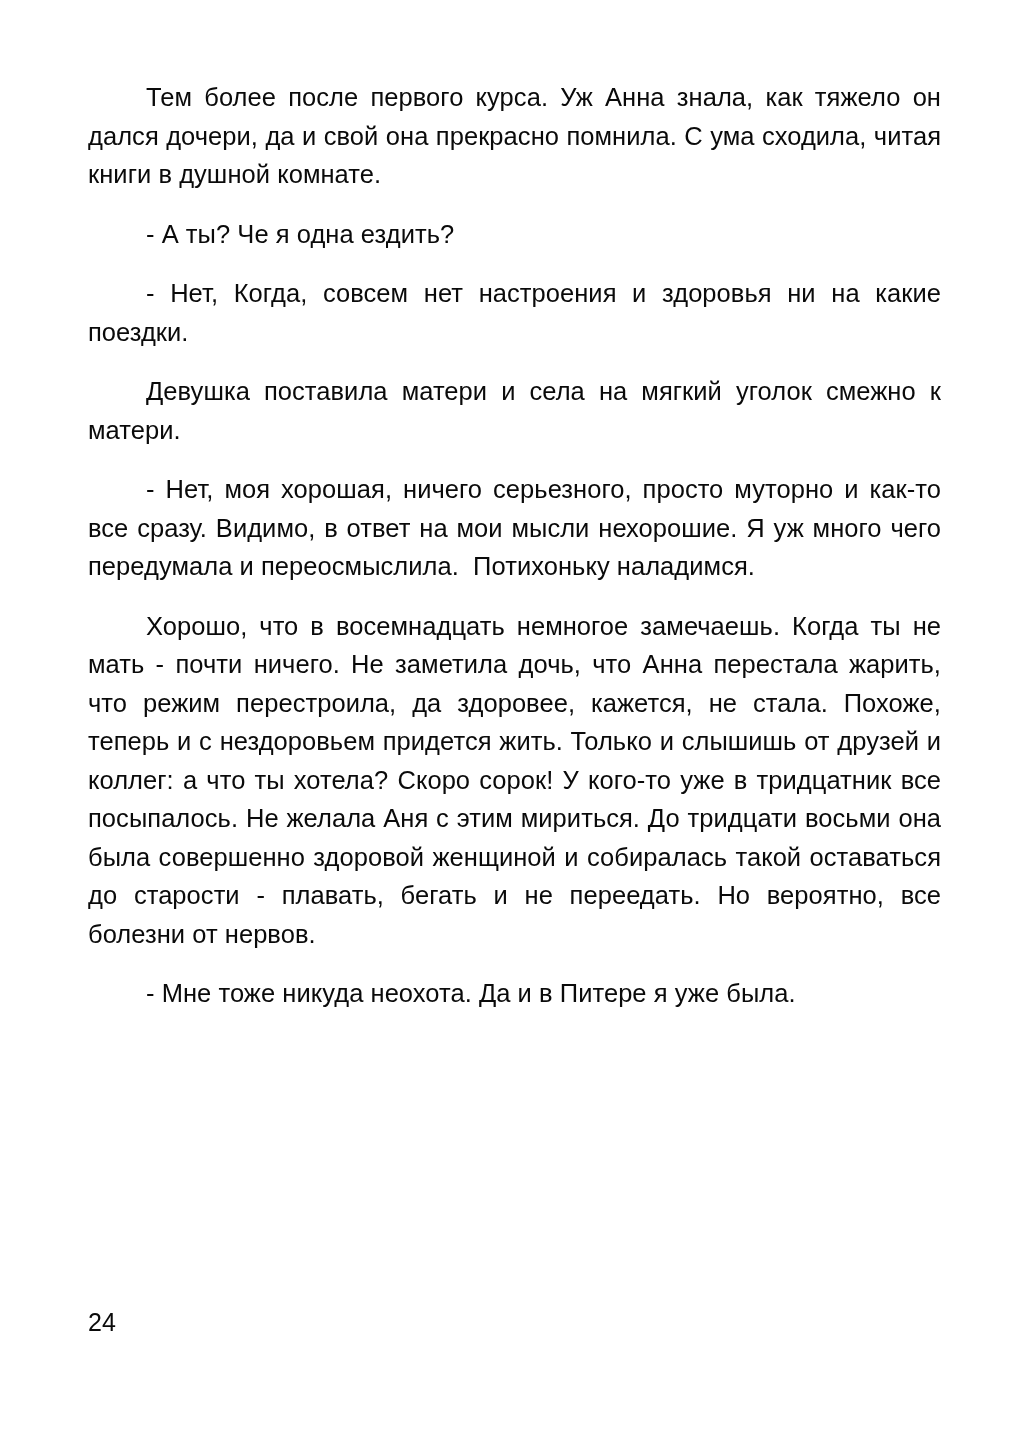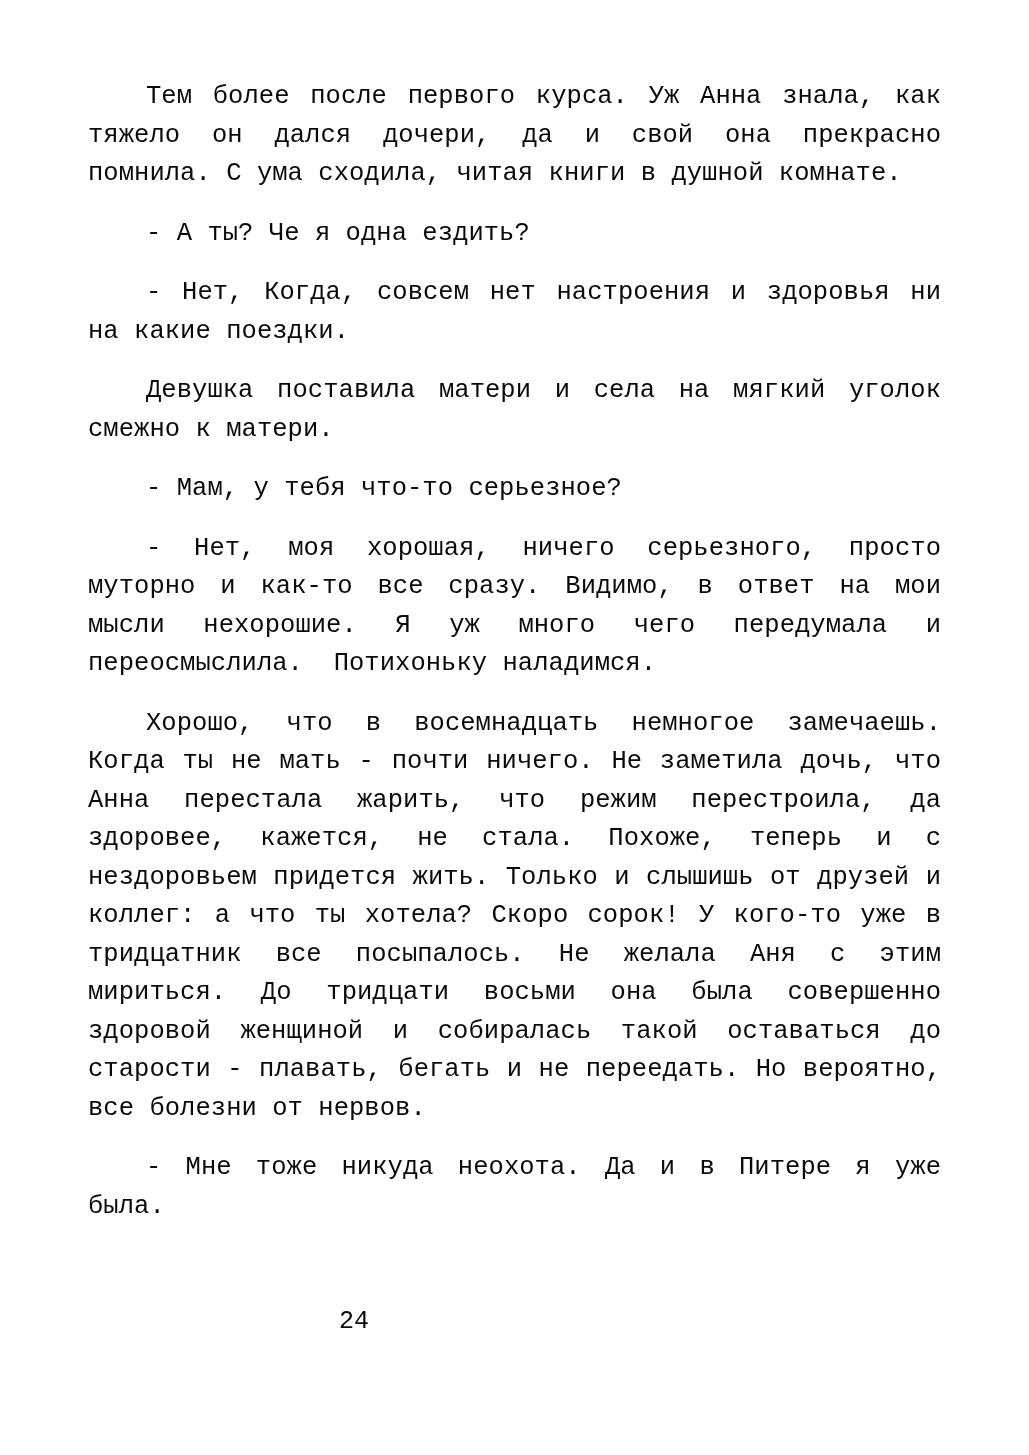--- a/index.html
+++ b/index.html
@@ -12,21 +12,20 @@
     font-family: "Liberation Sans", "DejaVu Sans", sans-serif;
     color: #0a0a0a;
   }
   .page {
     position: relative;
     width: 1029px;
     height: 1344px;
     background: #ffffff;
     overflow: hidden;
     box-sizing: border-box;
-    font-family: Liberation Mono, monospace;
   }
   .text-column {
     position: absolute;
     left: 88px;
     top: 78px;
     width: 853px;
   }
   p.para {
     margin: 0 0 21px 0;
     font-size: 25.5px;
@@ -40,37 +39,36 @@
     white-space: pre-wrap;
   }
   p.para:last-of-type {
     margin-bottom: 8px;
   }
   .page-number {
     position: absolute;
     left: 88px;
     top: 1305px;
     width: 281px;
-    text-align: right;
+    text-align: left;
     font-size: 25px;
     line-height: 34px;
     color: #0a0a0a;
   }
 </style>
 </head>
 <body>
 
 <div class="page">
 
   <div class="text-column">
     <p class="para">Тем более после первого курса. Уж Анна знала, как тяжело он дался дочери, да и свой она прекрасно помнила. С ума сходила, читая книги в душной комнате.</p>
     <p class="para">- А ты? Че я одна ездить?</p>
     <p class="para">- Нет, Когда, совсем нет настроения и здоровья ни на какие поездки.</p>
     <p class="para">Девушка поставила матери и села на мягкий уголок смежно к матери.</p>
-    <p class="para">- Мам, у тебя что-то серьезное?</p>
     <p class="para">- Нет, моя хорошая, ничего серьезного, просто муторно и как-то все сразу. Видимо, в ответ на мои мысли нехорошие. Я уж много чего передумала и переосмыслила.  Потихоньку наладимся.</p>
     <p class="para">Хорошо, что в восемнадцать немногое замечаешь. Когда ты не мать - почти ничего. Не заметила дочь, что Анна перестала жарить, что режим перестроила, да здоровее, кажется, не стала. Похоже, теперь и с нездоровьем придется жить. Только и слышишь от друзей и коллег: а что ты хотела? Скоро сорок! У кого-то уже в тридцатник все посыпалось. Не желала Аня с этим мириться. До тридцати восьми она была совершенно здоровой женщиной и собиралась такой оставаться до старости - плавать, бегать и не переедать. Но вероятно, все болезни от нервов.</p>
     <p class="para">- Мне тоже никуда неохота. Да и в Питере я уже была.</p>
   </div>
 
   <div class="page-number">24</div>
 
 </div>
 
 </body></html>

